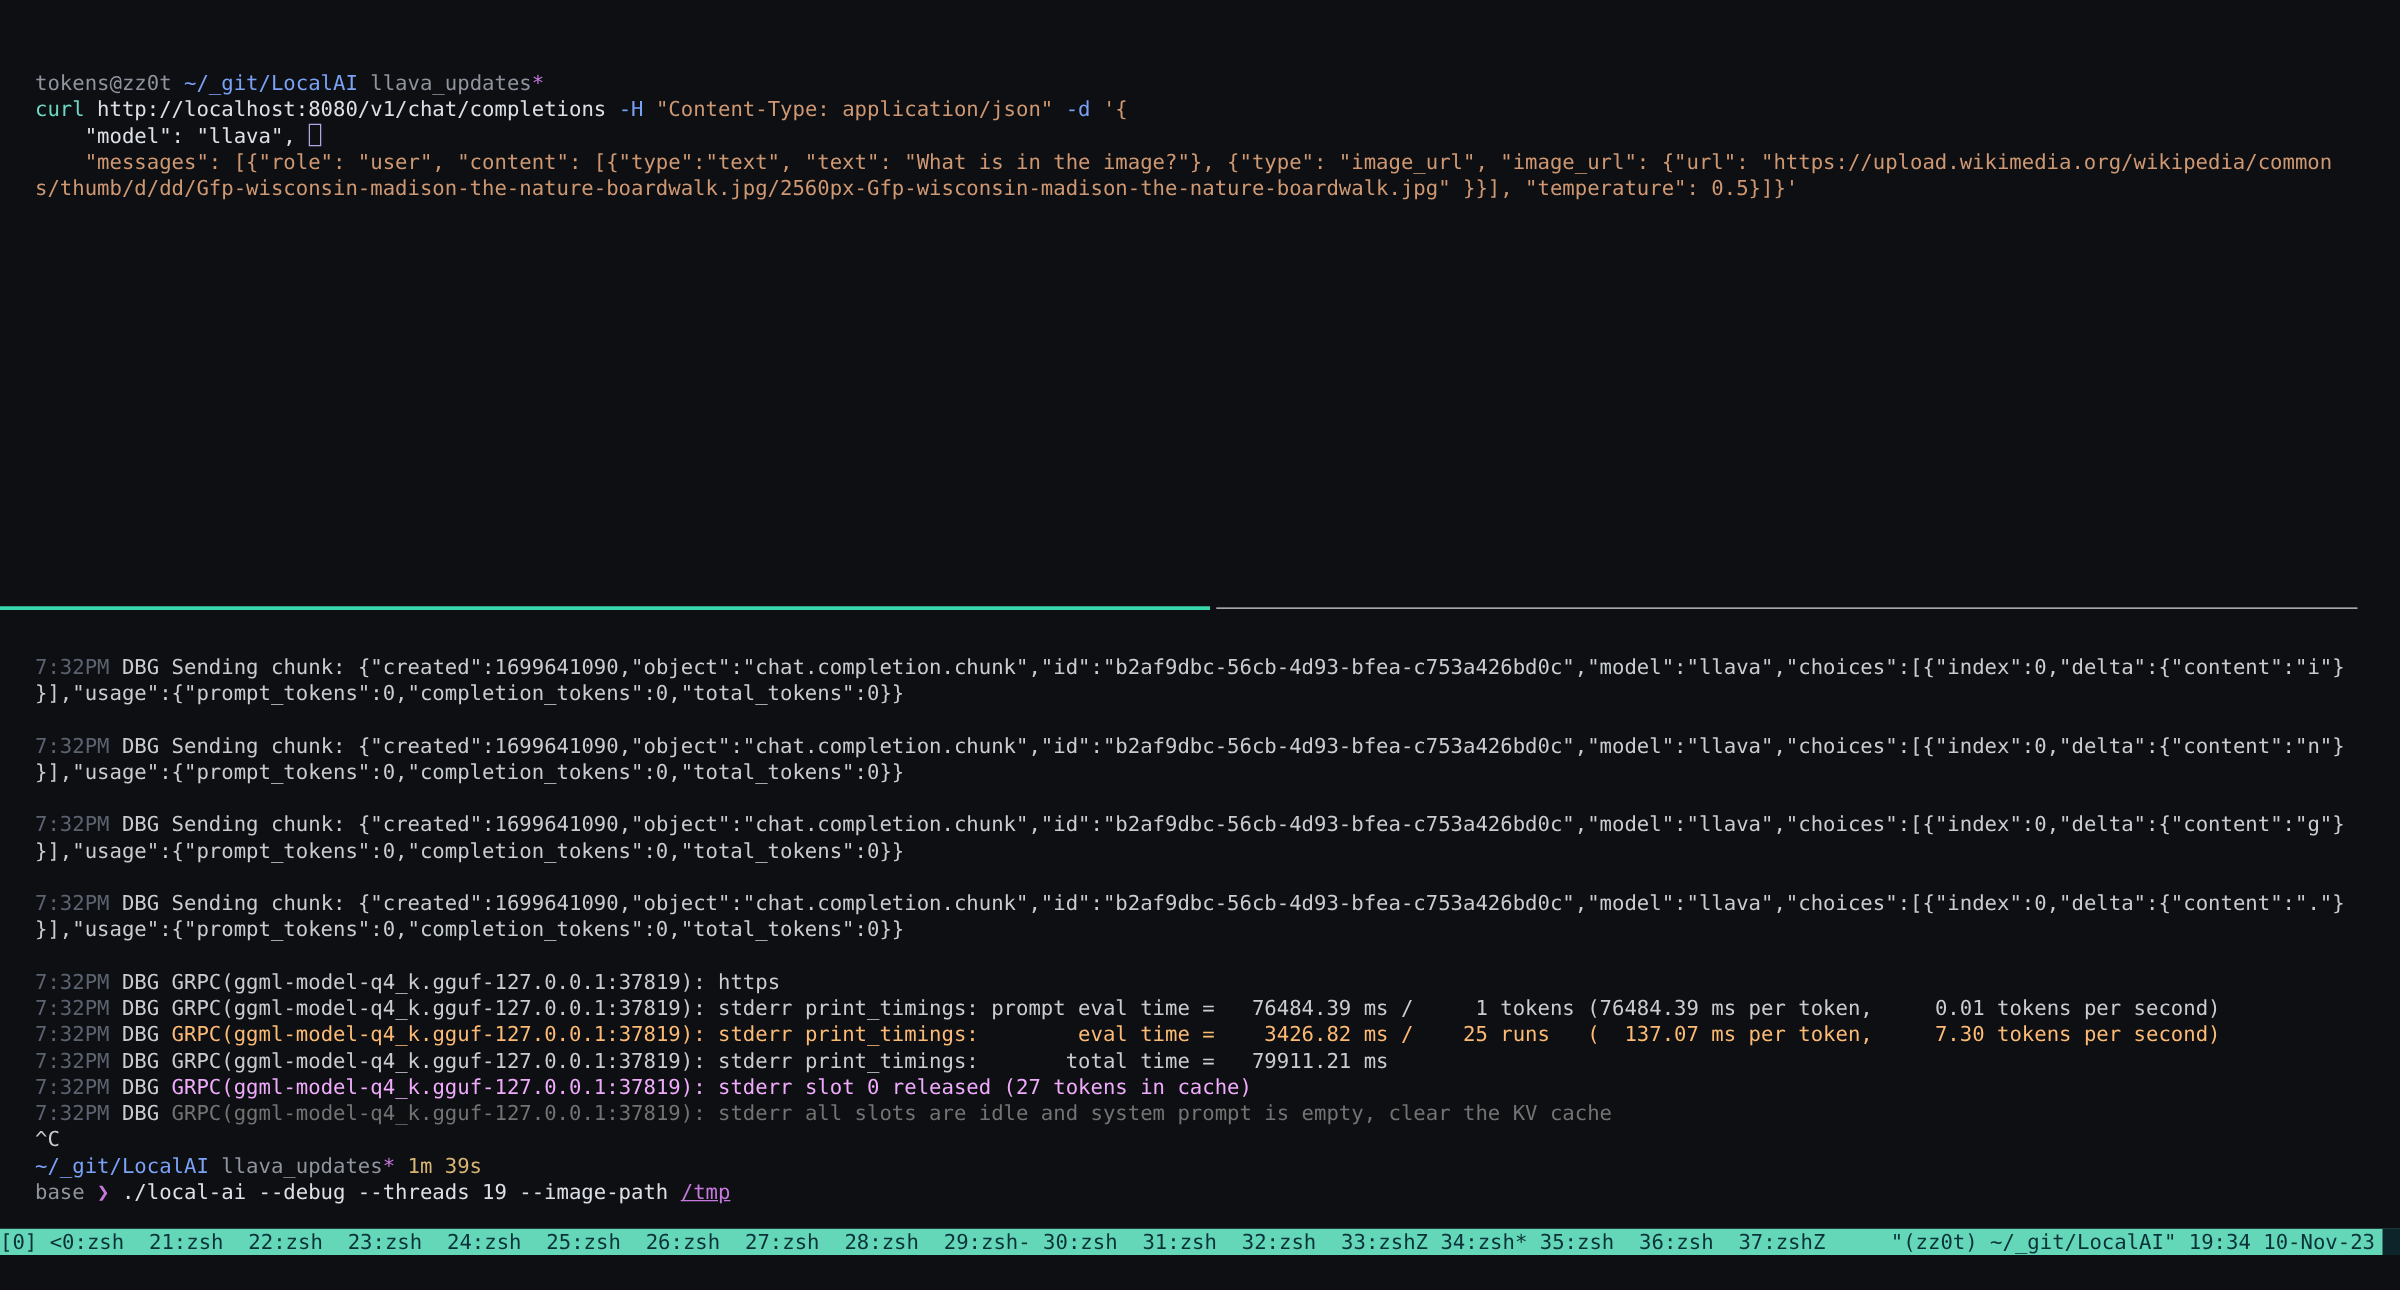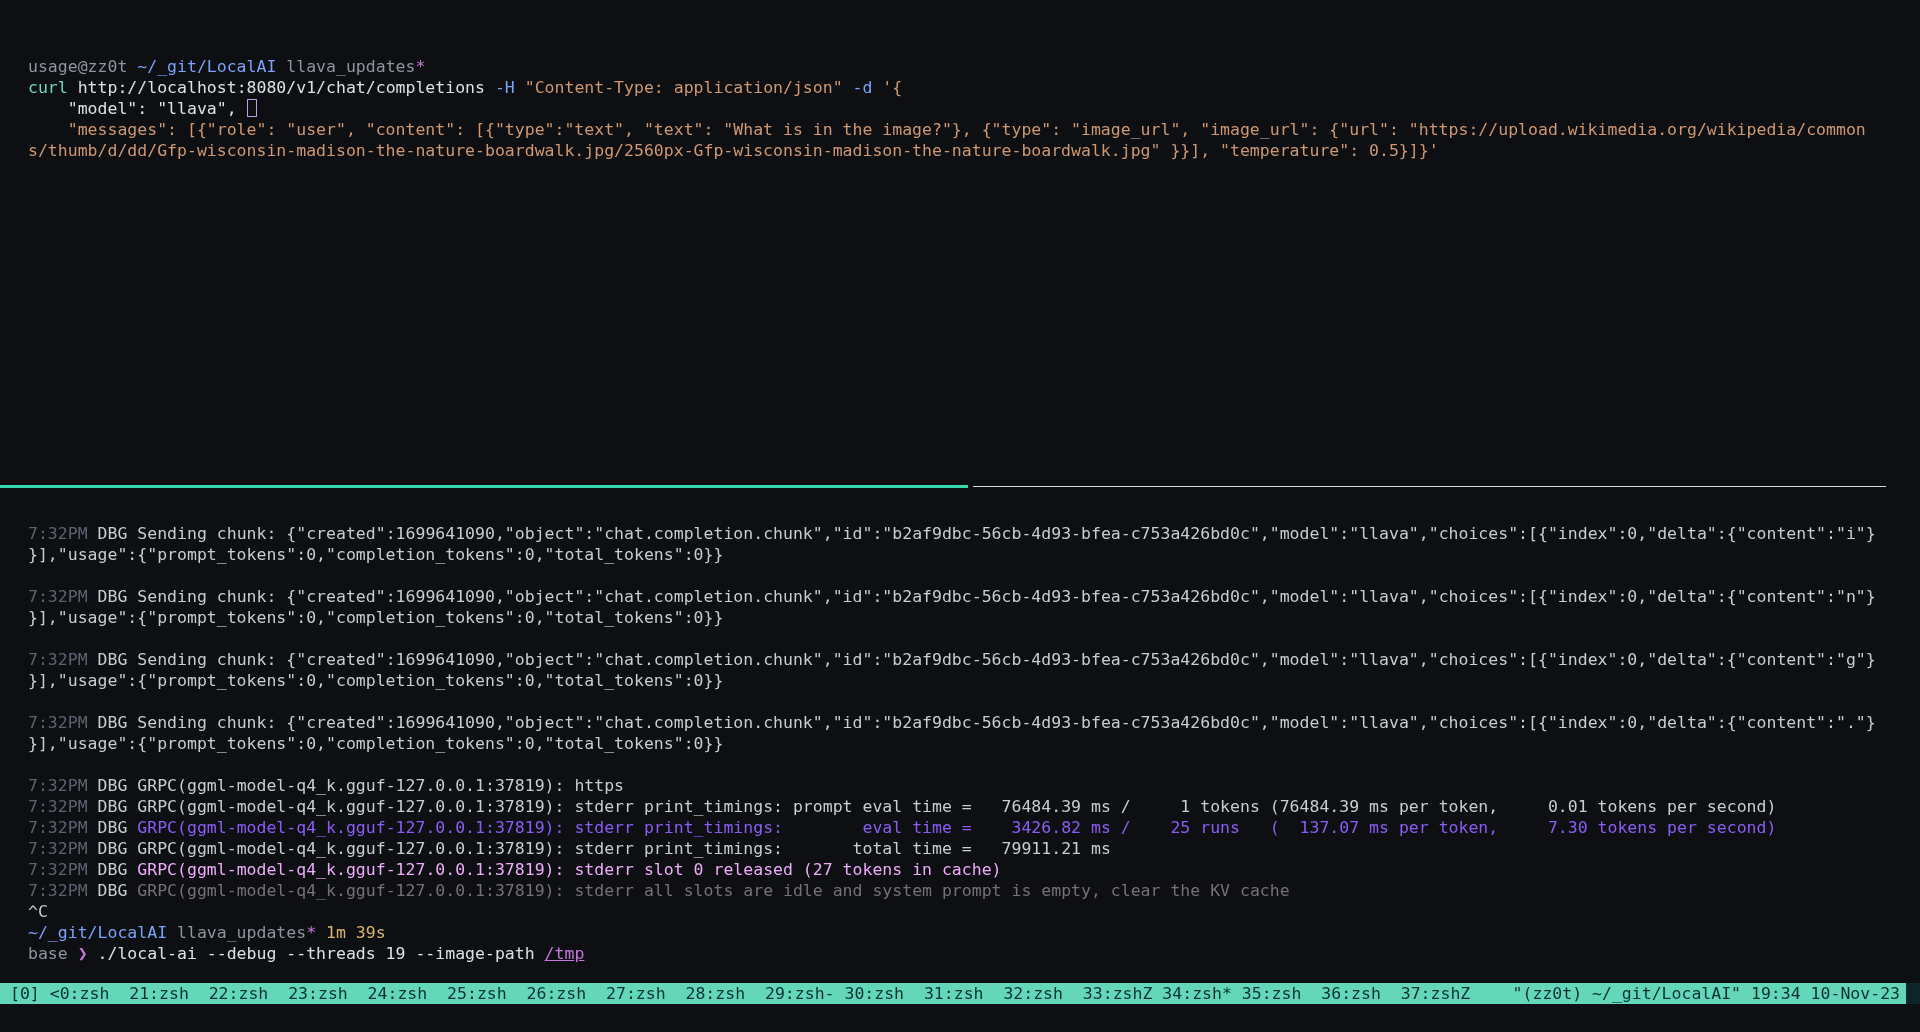--- a/index.html
+++ b/index.html
@@ -38,39 +38,38 @@
     border: 1.5px solid var(--cursor, #b3a5e3);
     vertical-align: middle;
     margin-top: -3px;
   }
   .status-bar {
     position: absolute; left: 0; right: 0; bottom: 28px;
     height: 21px;
     background: var(--statusbar_bg, #63d7b8);
     color: var(--statusbar_fg, #0b3138);
     display: flex; align-items: flex-end;
-    padding-left: 10px;
     white-space: pre;
   }
   .status-left { flex: 1 1 auto; overflow: hidden; }
   .status-right { flex: 0 0 auto; }
   .status-block {
     flex: 0 0 auto;
     width: 14px; height: 21px;
     background: var(--statusbar_block, #0e242b);
     margin-left: 6px;
   }
 </style>
 </head>
 <body>
 
 <div class="terminal">
   <div class="content">
     <div id="cmd-block">
-        <div class="line"><span style="color: rgb(143, 148, 158);">usage@zz0t </span><span style="color: rgb(122, 162, 247);">~/_git/LocalAI</span><span style="color: rgb(143, 148, 158);"> llava_updates</span><span style="color: rgb(198, 120, 221);">*</span></div>
+        <div class="line"><span style="color: rgb(143, 148, 158);">tokens@zz0t </span><span style="color: rgb(122, 162, 247);">~/_git/LocalAI</span><span style="color: rgb(143, 148, 158);"> llava_updates</span><span style="color: rgb(198, 120, 221);">*</span></div>
         <div class="line"><span style="color: rgb(111, 215, 196);">curl</span><span style="color: rgb(221, 224, 230);"> http://localhost:8080/v1/chat/completions </span><span style="color: rgb(122, 162, 247);">-H</span><span style="color: rgb(221, 224, 230);"> </span><span style="color: rgb(207, 152, 114);">"Content-Type: application/json"</span><span style="color: rgb(221, 224, 230);"> </span><span style="color: rgb(122, 162, 247);">-d</span><span style="color: rgb(221, 224, 230);"> </span><span style="color: rgb(207, 152, 114);">'{</span></div>
         <div class="line"><span style="color: rgb(221, 224, 230);">    "model": "llava", </span><span class="cursor"></span></div>
         <div class="line"><span style="color: rgb(207, 152, 114);">    "messages": [{"role": "user", "content": [{"type":"text", "text": "What is in the image?"}, {"type": "image_url", "image_url": {"url": "https://upload.wikimedia.org/wikipedia/common</span></div>
         <div class="line"><span style="color: rgb(207, 152, 114);">s/thumb/d/dd/Gfp-wisconsin-madison-the-nature-boardwalk.jpg/2560px-Gfp-wisconsin-madison-the-nature-boardwalk.jpg" }}], "temperature": 0.5}]}'</span></div>
       </div>
     <div class="spacer-a"></div>
     <div class="divider-row">
       <div class="divider-left"></div>
       <div class="divider-right"></div>
     </div>
@@ -83,21 +82,21 @@
         <div class="line"><span style="color: rgb(201, 204, 209);">}],"usage":{"prompt_tokens":0,"completion_tokens":0,"total_tokens":0}}</span></div>
         <div class="line">&nbsp;</div>
         <div class="line"><span style="color: rgb(92, 99, 112);">7:32PM </span><span style="color: rgb(201, 204, 209);">DBG </span><span style="color: rgb(201, 204, 209);">Sending chunk: {"created":1699641090,"object":"chat.completion.chunk","id":"b2af9dbc-56cb-4d93-bfea-c753a426bd0c","model":"llava","choices":[{"index":0,"delta":{"content":"g"}</span></div>
         <div class="line"><span style="color: rgb(201, 204, 209);">}],"usage":{"prompt_tokens":0,"completion_tokens":0,"total_tokens":0}}</span></div>
         <div class="line">&nbsp;</div>
         <div class="line"><span style="color: rgb(92, 99, 112);">7:32PM </span><span style="color: rgb(201, 204, 209);">DBG </span><span style="color: rgb(201, 204, 209);">Sending chunk: {"created":1699641090,"object":"chat.completion.chunk","id":"b2af9dbc-56cb-4d93-bfea-c753a426bd0c","model":"llava","choices":[{"index":0,"delta":{"content":"."}</span></div>
         <div class="line"><span style="color: rgb(201, 204, 209);">}],"usage":{"prompt_tokens":0,"completion_tokens":0,"total_tokens":0}}</span></div>
         <div class="line">&nbsp;</div>
         <div class="line"><span style="color: rgb(92, 99, 112);">7:32PM </span><span style="color: rgb(201, 204, 209);">DBG </span><span style="color: rgb(201, 204, 209);">GRPC(ggml-model-q4_k.gguf-127.0.0.1:37819): https</span></div>
         <div class="line"><span style="color: rgb(92, 99, 112);">7:32PM </span><span style="color: rgb(201, 204, 209);">DBG </span><span style="color: rgb(201, 204, 209);">GRPC(ggml-model-q4_k.gguf-127.0.0.1:37819): stderr print_timings: prompt eval time =   76484.39 ms /     1 tokens (76484.39 ms per token,     0.01 tokens per second)</span></div>
-        <div class="line"><span style="color: rgb(92, 99, 112);">7:32PM </span><span style="color: rgb(201, 204, 209);">DBG </span><span style="color: #8b5cf6; text-align: right;">GRPC(ggml-model-q4_k.gguf-127.0.0.1:37819): stderr print_timings:        eval time =    3426.82 ms /    25 runs   (  137.07 ms per token,     7.30 tokens per second)</span></div>
+        <div class="line"><span style="color: rgb(92, 99, 112);">7:32PM </span><span style="color: rgb(201, 204, 209);">DBG </span><span style="color: #fdba74; text-align: right;">GRPC(ggml-model-q4_k.gguf-127.0.0.1:37819): stderr print_timings:        eval time =    3426.82 ms /    25 runs   (  137.07 ms per token,     7.30 tokens per second)</span></div>
         <div class="line"><span style="color: rgb(92, 99, 112);">7:32PM </span><span style="color: rgb(201, 204, 209);">DBG </span><span style="color: rgb(201, 204, 209);">GRPC(ggml-model-q4_k.gguf-127.0.0.1:37819): stderr print_timings:       total time =   79911.21 ms</span></div>
         <div class="line"><span style="color: rgb(92, 99, 112);">7:32PM </span><span style="color: rgb(201, 204, 209);">DBG </span><span style="color: #f0abfc;">GRPC(ggml-model-q4_k.gguf-127.0.0.1:37819): stderr slot 0 released (27 tokens in cache)</span></div>
         <div class="line"><span style="color: rgb(92, 99, 112);">7:32PM </span><span style="color: rgb(201, 204, 209);">DBG </span><span style="color: #737373;">GRPC(ggml-model-q4_k.gguf-127.0.0.1:37819): stderr all slots are idle and system prompt is empty, clear the KV cache</span></div>
         <div class="line"><span style="color: rgb(201, 204, 209);">^C</span></div>
         <div class="line"><span style="color: rgb(122, 162, 247);">~/_git/LocalAI</span><span style="color: rgb(143, 148, 158);"> llava_updates</span><span style="color: rgb(198, 120, 221);">*</span><span style="color: rgb(216, 181, 115);"> 1m 39s</span></div>
         <div class="line"><span style="color: rgb(143, 148, 158);">base </span><span style="color: rgb(198, 120, 221);">❯</span><span style="color: rgb(221, 224, 230);"> ./local-ai --debug --threads 19 --image-path </span><span style="color: rgb(198, 120, 221); text-decoration: underline; text-align: center;">/tmp</span></div>
       </div>
   </div>
   <div class="status-bar">
     <span class="status-left">[0] &lt;0:zsh  21:zsh  22:zsh  23:zsh  24:zsh  25:zsh  26:zsh  27:zsh  28:zsh  29:zsh- 30:zsh  31:zsh  32:zsh  33:zshZ 34:zsh* 35:zsh  36:zsh  37:zshZ</span>

